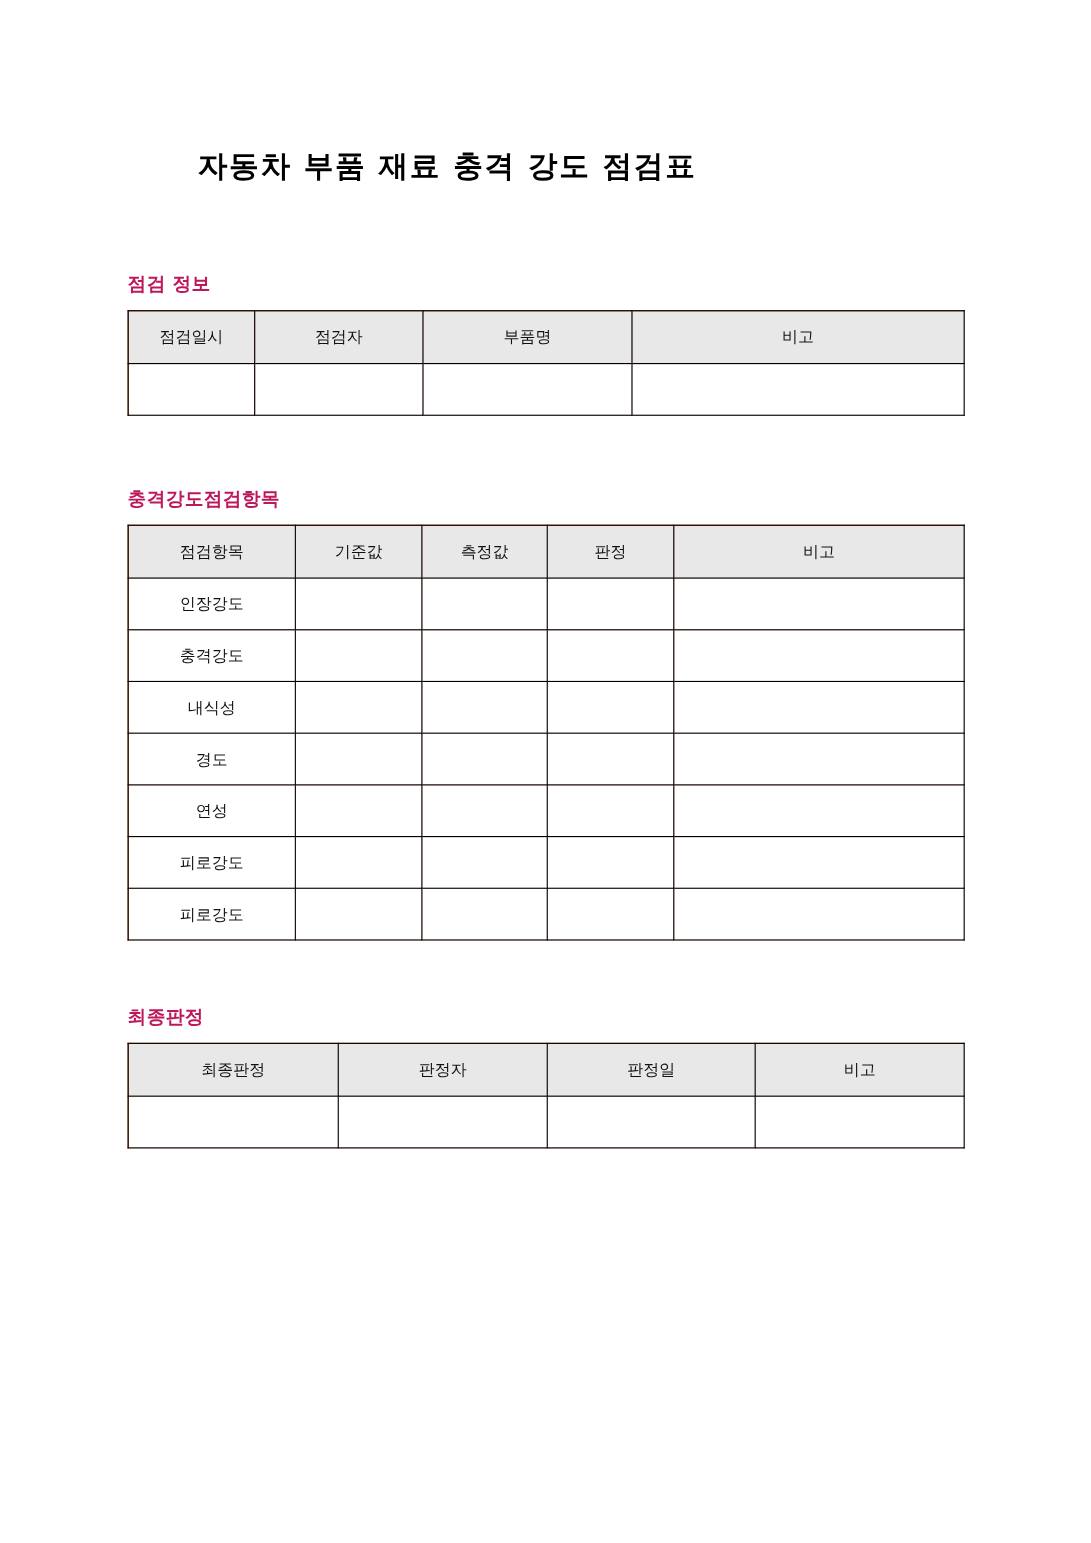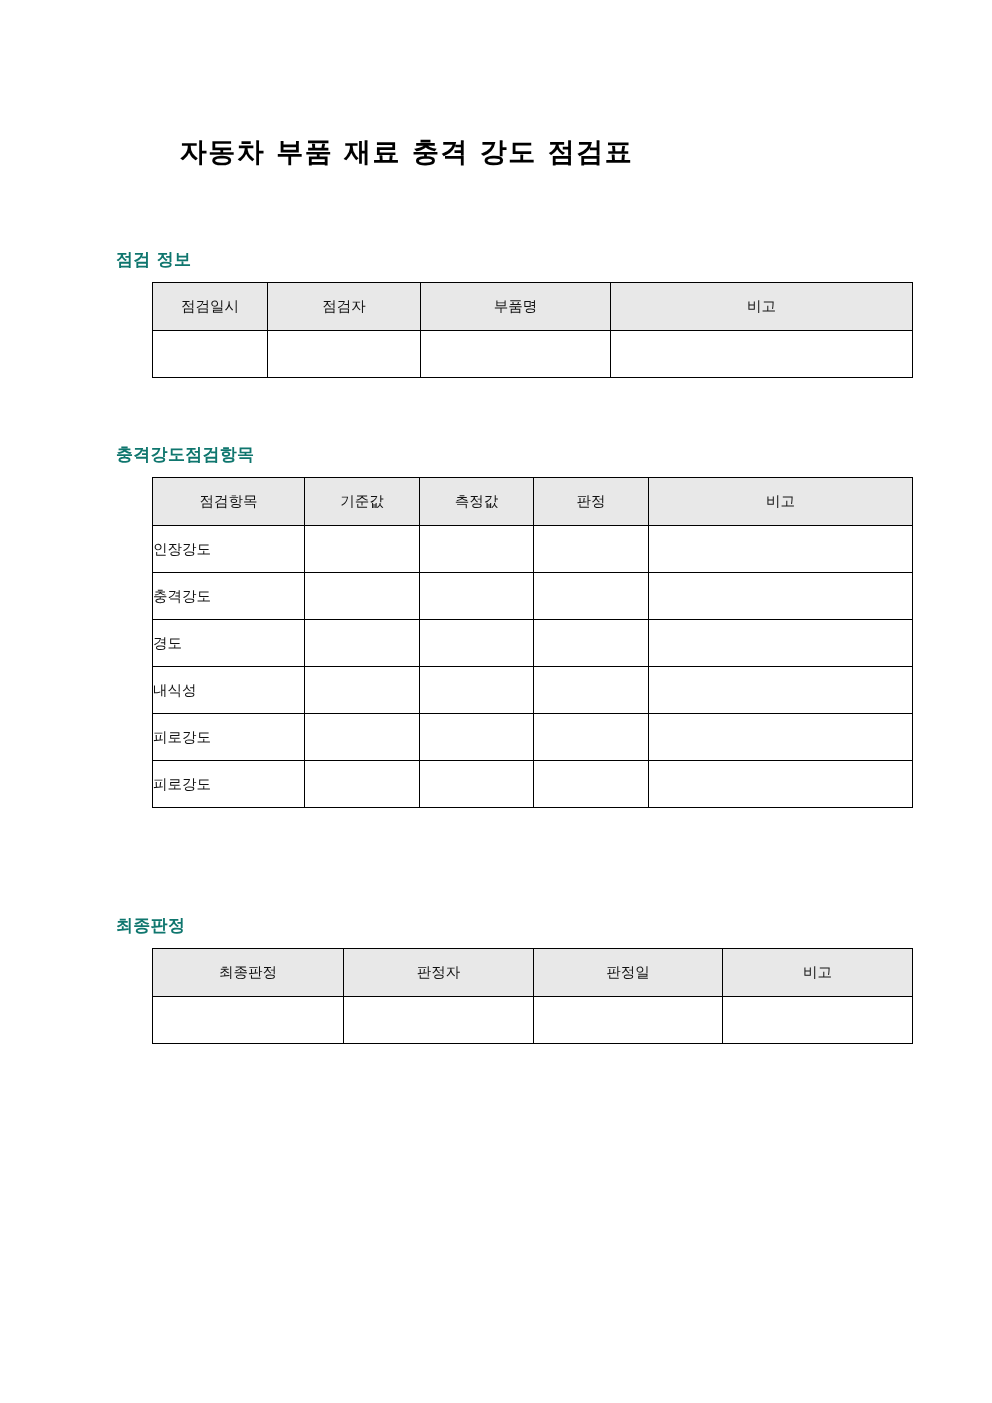--- a/index.html
+++ b/index.html
@@ -45,30 +45,29 @@
     left: 116px;
     width: 760px;
   }
 
   .section-heading {
     margin: 0 0 12px 0;
     padding: 0;
     font-size: 17px;
     font-weight: 700;
     line-height: 1.3;
-    color: #0f766e;
+    color: #be185d;
     letter-spacing: 0.3px;
   }
 
   table.grid {
     border-collapse: collapse;
     width: 760px;
     table-layout: fixed;
     background: #c2410c;
-    margin-left: 36px;
   }
 
   table.grid th,
   table.grid td {
     border: 1px solid #000000;
     padding: 0;
     font-weight: 400;
     font-size: 14.5px;
     color: #111111;
     vertical-align: middle;
@@ -80,21 +79,21 @@
     text-align: center;
     font-weight: 400;
   }
 
   table.grid tbody td {
     height: 46px;
     background: #ffffff;
   }
 
   td.row-label {
-    text-align: left;
+    text-align: center;
     padding-left: 13px;
   }
 
   td.blank-cell {
     text-align: center;
   }
 
   
   #section-inspection-info { top: 248px; }
   #section-impact-items    { top: 443px; }
@@ -165,28 +164,35 @@
           <td class="blank-cell"></td>
         </tr>
         <tr>
           <td class="row-label">충격강도</td>
           <td class="blank-cell"></td>
           <td class="blank-cell"></td>
           <td class="blank-cell"></td>
           <td class="blank-cell"></td>
         </tr>
         <tr>
+          <td class="row-label">내식성</td>
+          <td class="blank-cell"></td>
+          <td class="blank-cell"></td>
+          <td class="blank-cell"></td>
+          <td class="blank-cell"></td>
+        </tr>
+        <tr>
           <td class="row-label">경도</td>
           <td class="blank-cell"></td>
           <td class="blank-cell"></td>
           <td class="blank-cell"></td>
           <td class="blank-cell"></td>
         </tr>
         <tr>
-          <td class="row-label">내식성</td>
+          <td class="row-label">연성</td>
           <td class="blank-cell"></td>
           <td class="blank-cell"></td>
           <td class="blank-cell"></td>
           <td class="blank-cell"></td>
         </tr>
         <tr>
           <td class="row-label">피로강도</td>
           <td class="blank-cell"></td>
           <td class="blank-cell"></td>
           <td class="blank-cell"></td>

